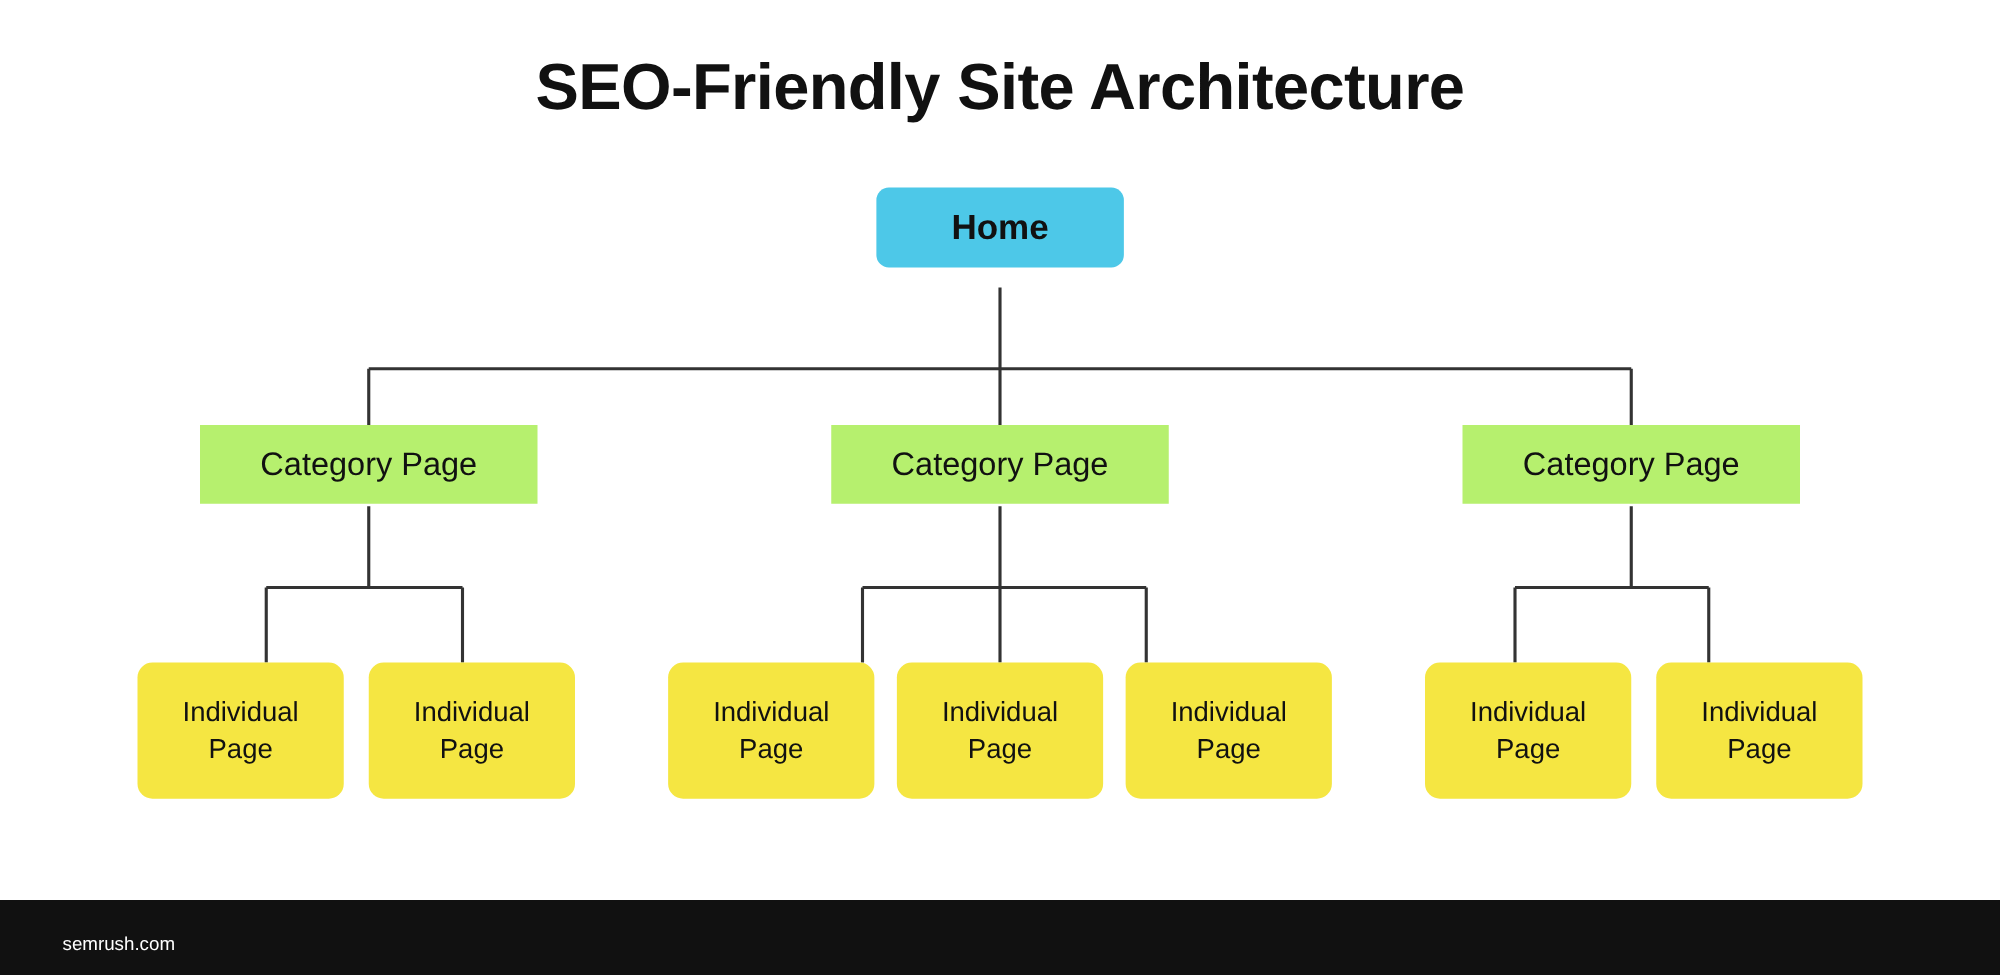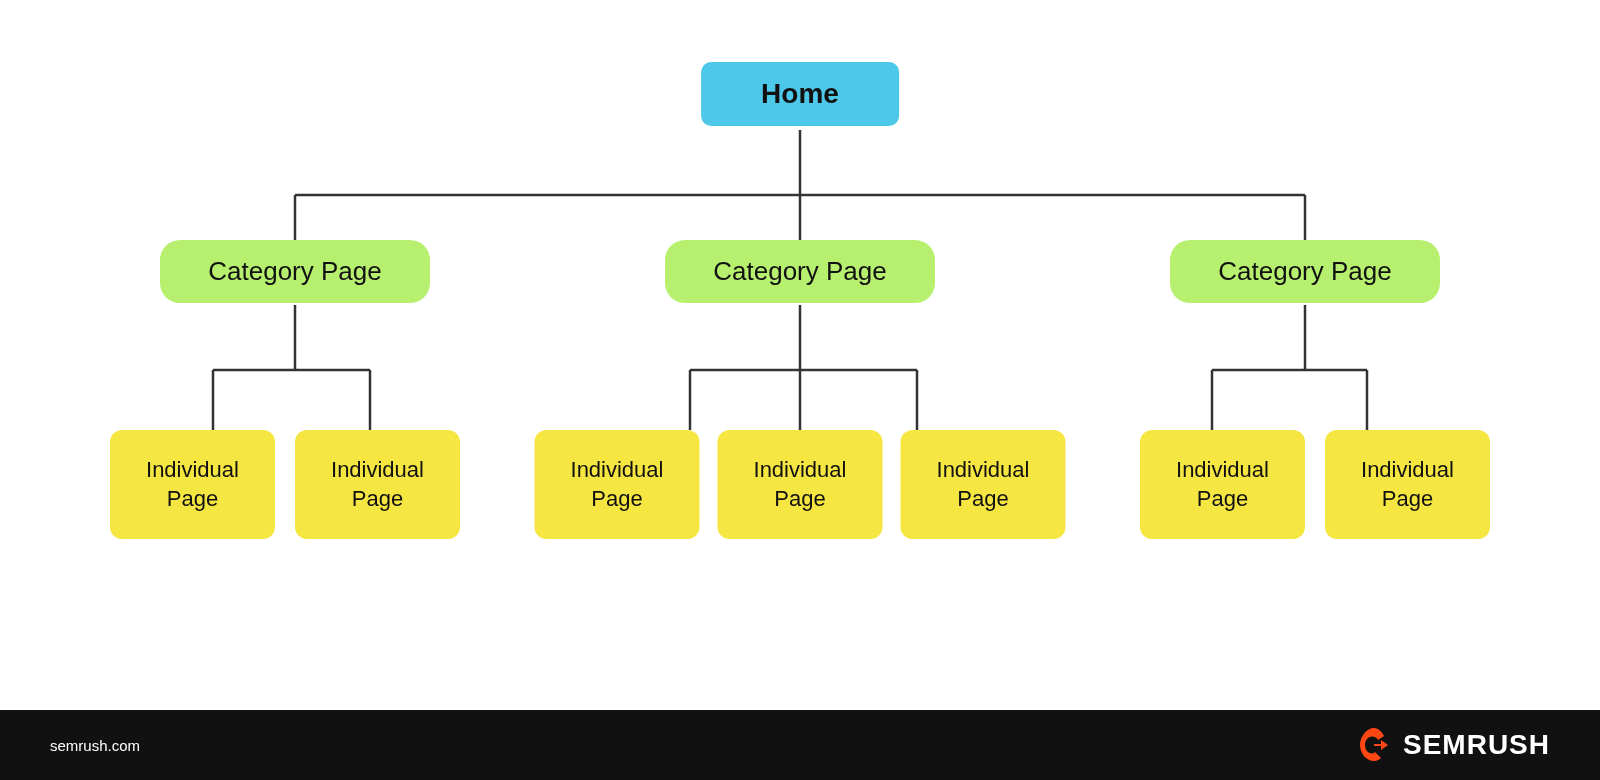--- a/index.html
+++ b/index.html
@@ -36,21 +36,21 @@
       font-size: 28px;
       font-weight: 700;
       color: #111;
       display: inline-flex;
       align-items: center;
       justify-content: center;
       min-width: 180px;
     }
     .node-category {
       background: #b6f06e;
-      border-radius: 20px;
+      border-radius: 0;
       padding: 16px 30px;
       font-size: 26px;
       font-weight: 500;
       color: #111;
       display: inline-flex;
       align-items: center;
       justify-content: center;
       min-width: 270px;
       text-align: center;
     }
@@ -118,21 +118,21 @@
       width: 1480px;
       height: 560px;
       margin: 0 auto;
     }
 
     
     .home-node-wrap {
       position: absolute;
       left: 50%;
       transform: translateX(-50%);
-      top: 22px;
+      top: 10px;
     }
 
     
     .cat1-wrap {
       position: absolute;
       left: 100px;
       top: 200px;
     }
     .cat2-wrap {
       position: absolute;
@@ -169,20 +169,21 @@
       right: 50px;
       top: 390px;
       display: flex;
       gap: 20px;
     }
   </style>
 </head>
 <body>
 
 <div class="main-content">
+  <h1 class="page-title">SEO-Friendly Site Architecture</h1>
 
   <div class="diagram-wrapper">
 
     <svg class="tree-svg" viewBox="0 0 1480 560" preserveAspectRatio="none">
 
       <line x1="740" y1="90" x2="740" y2="155" stroke="#333" stroke-width="2.5"></line>
 
       <line x1="235" y1="155" x2="1245" y2="155" stroke="#333" stroke-width="2.5"></line>
 
       <line x1="235" y1="155" x2="235" y2="200" stroke="#333" stroke-width="2.5"></line>
@@ -238,21 +239,13 @@
     <div class="ind-group3">
       <div class="node-individual">Individual Page</div>
       <div class="node-individual">Individual Page</div>
     </div>
 
   </div>
 </div>
 
 <footer class="footer">
   <span class="footer-url">semrush.com</span>
-  <div class="footer-brand">
-
-    <svg class="semrush-logo" viewBox="0 0 38 38" fill="none" xmlns="http://www.w3.org/2000/svg">
-      <path d="M19 2 C12 2 5 10 5 19 C5 28 12 35 19 35 C22 35 24 34 26 32 L20 26 C19 27 18 27.5 17 27.5 C13 27.5 10 23.5 10 19 C10 14.5 13 10.5 17 10.5 C20 10.5 22 12 23 14 L29 10 C27 6 23.5 2 19 2Z" fill="#ff4713"></path>
-      <path d="M26 14 L33 19 L26 24 L26 20 L19 20 L19 18 L26 18 Z" fill="#ff4713"></path>
-    </svg>
-    <span class="footer-brand-name">SEMRUSH</span>
-  </div>
 </footer>
 
 </body></html>

